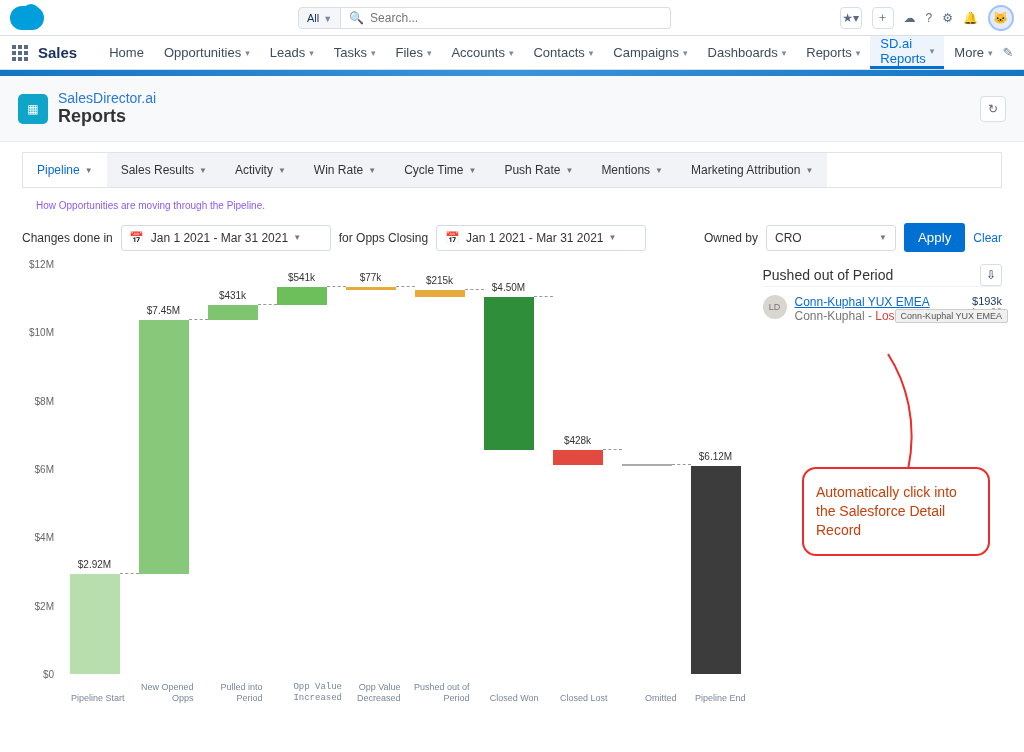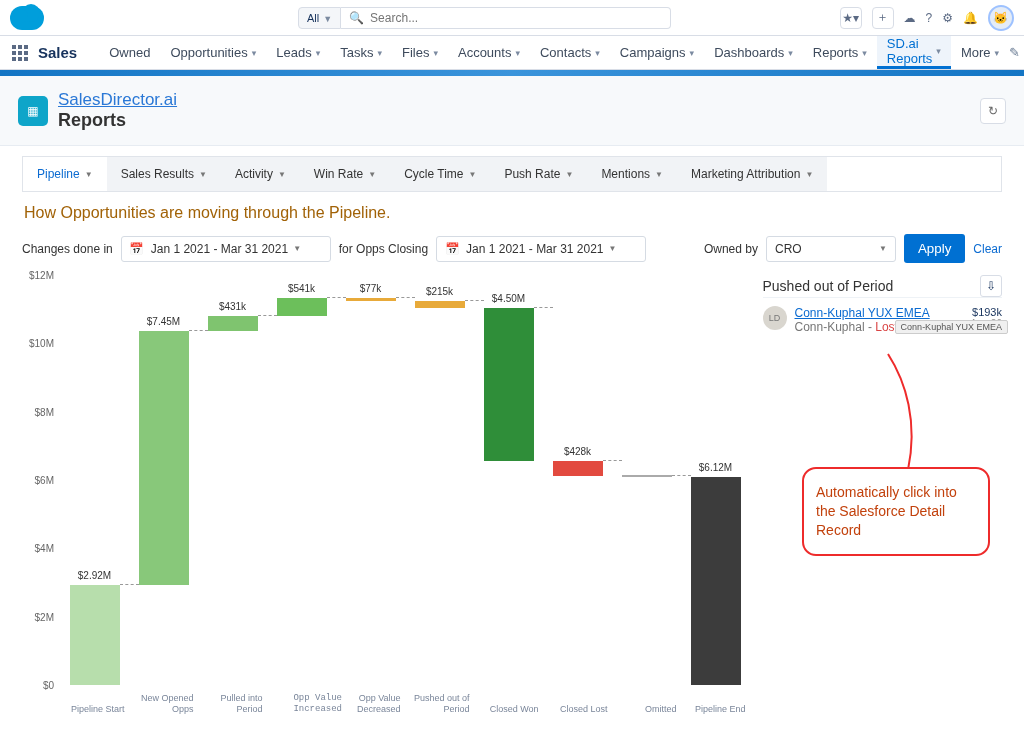--- a/index.html
+++ b/index.html
@@ -22,31 +22,31 @@
   .appname{font-weight:bold; font-size:15px; margin-right:22px;}
   .navitem{display:flex; align-items:center; padding:0 10px; height:100%; color:#3e4b5d; cursor:pointer;}
   .navitem.active{border-bottom:3px solid #0070d2; color:#0070d2; background:#eef4fb;}
   .chev{margin-left:4px; font-size:9px; color:#7b8aa0;}
   .pencil{margin-left:auto; color:#6a7c94;}
   
   .blue-stripe{height:6px; background:linear-gradient(90deg,#1375c4,#3a94db,#1375c4);}
   
   .page-header{display:flex; align-items:center; padding:14px 18px; background:#f7f9fb; border-bottom:1px solid #e7ecf2;}
   .hdr-icon{width:30px;height:30px;background:#0ea5c9;border-radius:5px;margin-right:10px;display:flex;align-items:center;justify-content:center;color:#fff;}
-  .hdr-sub{font-size:17px; color:#2a78d6;text-decoration:underline;}
+  .hdr-sub{font-size:14px; color:#2a78d6;}
   .hdr-title{font-size:18px; font-weight:bold; color:#333;}
   .refresh{margin-left:auto; width:26px; height:26px; border:1px solid #d8dde6; border-radius:4px; display:flex;align-items:center;justify-content:center; background:#fff; color:#666;}
   
   .report-area{padding:10px 22px;}
   .tabstrip{display:flex; border:1px solid #e0e4ea;}
   .tab{padding:10px 14px; font-size:12px; color:#333; cursor:pointer; display:flex; align-items:center;}
   .tab.active{color:#0b6bd1;}
   .tab:not(:first-child){background:#f1f3f6;}
   .car{font-size:8px; margin-left:5px; color:#777;}
-  .desc{color:#a16207; font-size:16px; padding:12px 2px;}
+  .desc{color:#8b5cf6; font-size:10px; padding:12px 2px;margin-left:12px;}
   
   .filters{display:flex; margin-left:0px; align-items:center; gap:8px; font-size:12px; color:#333;}
   .datebox{display:flex; align-items:center; border:1px solid #d5dbe3; padding:5px 8px; border-radius:3px; background:#fff;}
   .ownerlbl{margin-left:auto;}
   .ownersel{border:1px solid #d5dbe3; padding:5px 8px; width:130px; display:flex; justify-content:space-between; align-items:center; border-radius:3px;}
   .apply{background:#0070d2;color:#fff;border:none;padding:7px 14px;border-radius:3px;cursor:pointer;}
   .clear{color:#0b6bd1; cursor:pointer;}
   
   .chart-wrap{display:flex; margin-top:12px;}
   .chart{position:relative; width:730px; height:440px;}
@@ -105,21 +105,21 @@
       <span></span>
       <span></span>
       <span></span>
       <span></span>
       <span></span>
       <span></span>
       <span></span>
     </div>
   <div class="appname">Sales</div>
   <div id="nav-slot" style="display:flex;height:100%;">
-      <div class="navitem">Owned</div>
+      <div class="navitem">Home</div>
       <div class="navitem">Opportunities<span class="chev">▾</span></div>
       <div class="navitem">Leads<span class="chev">▾</span></div>
       <div class="navitem">Tasks<span class="chev">▾</span></div>
       <div class="navitem">Files<span class="chev">▾</span></div>
       <div class="navitem">Accounts<span class="chev">▾</span></div>
       <div class="navitem">Contacts<span class="chev">▾</span></div>
       <div class="navitem">Campaigns<span class="chev">▾</span></div>
       <div class="navitem">Dashboards<span class="chev">▾</span></div>
       <div class="navitem">Reports<span class="chev">▾</span></div>
       <div class="navitem active">SD.ai Reports<span class="chev">▾</span></div>

